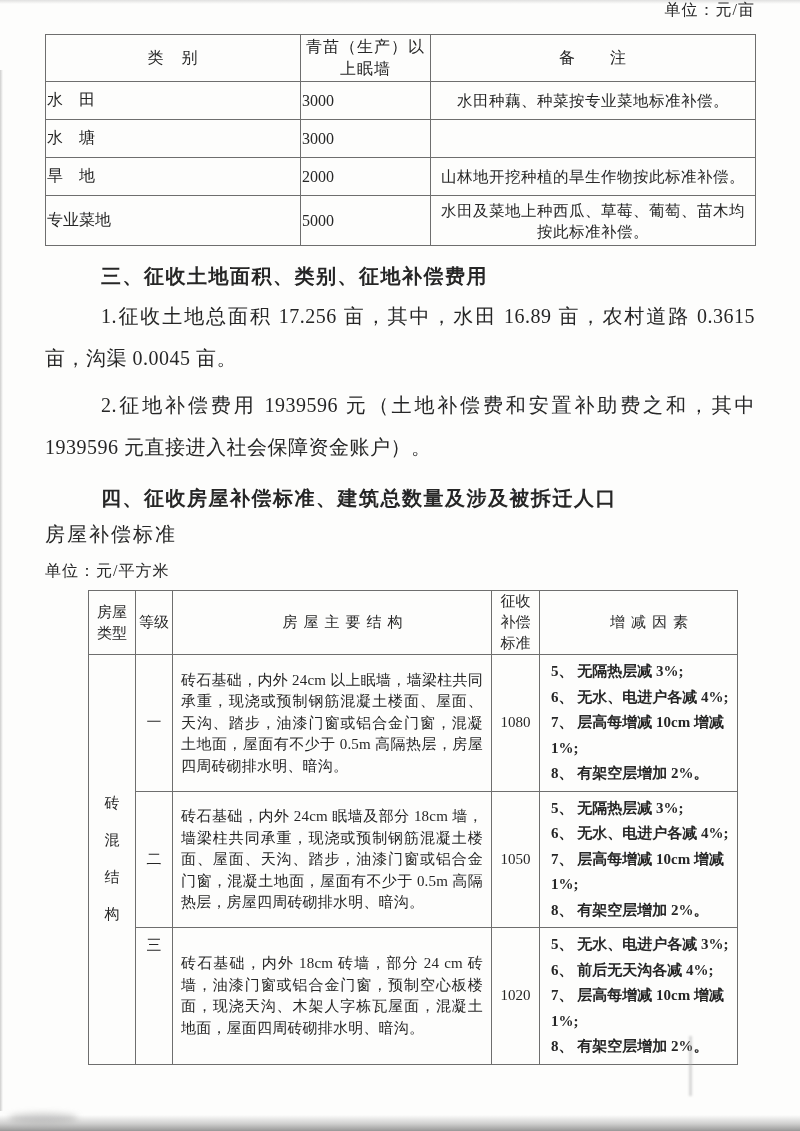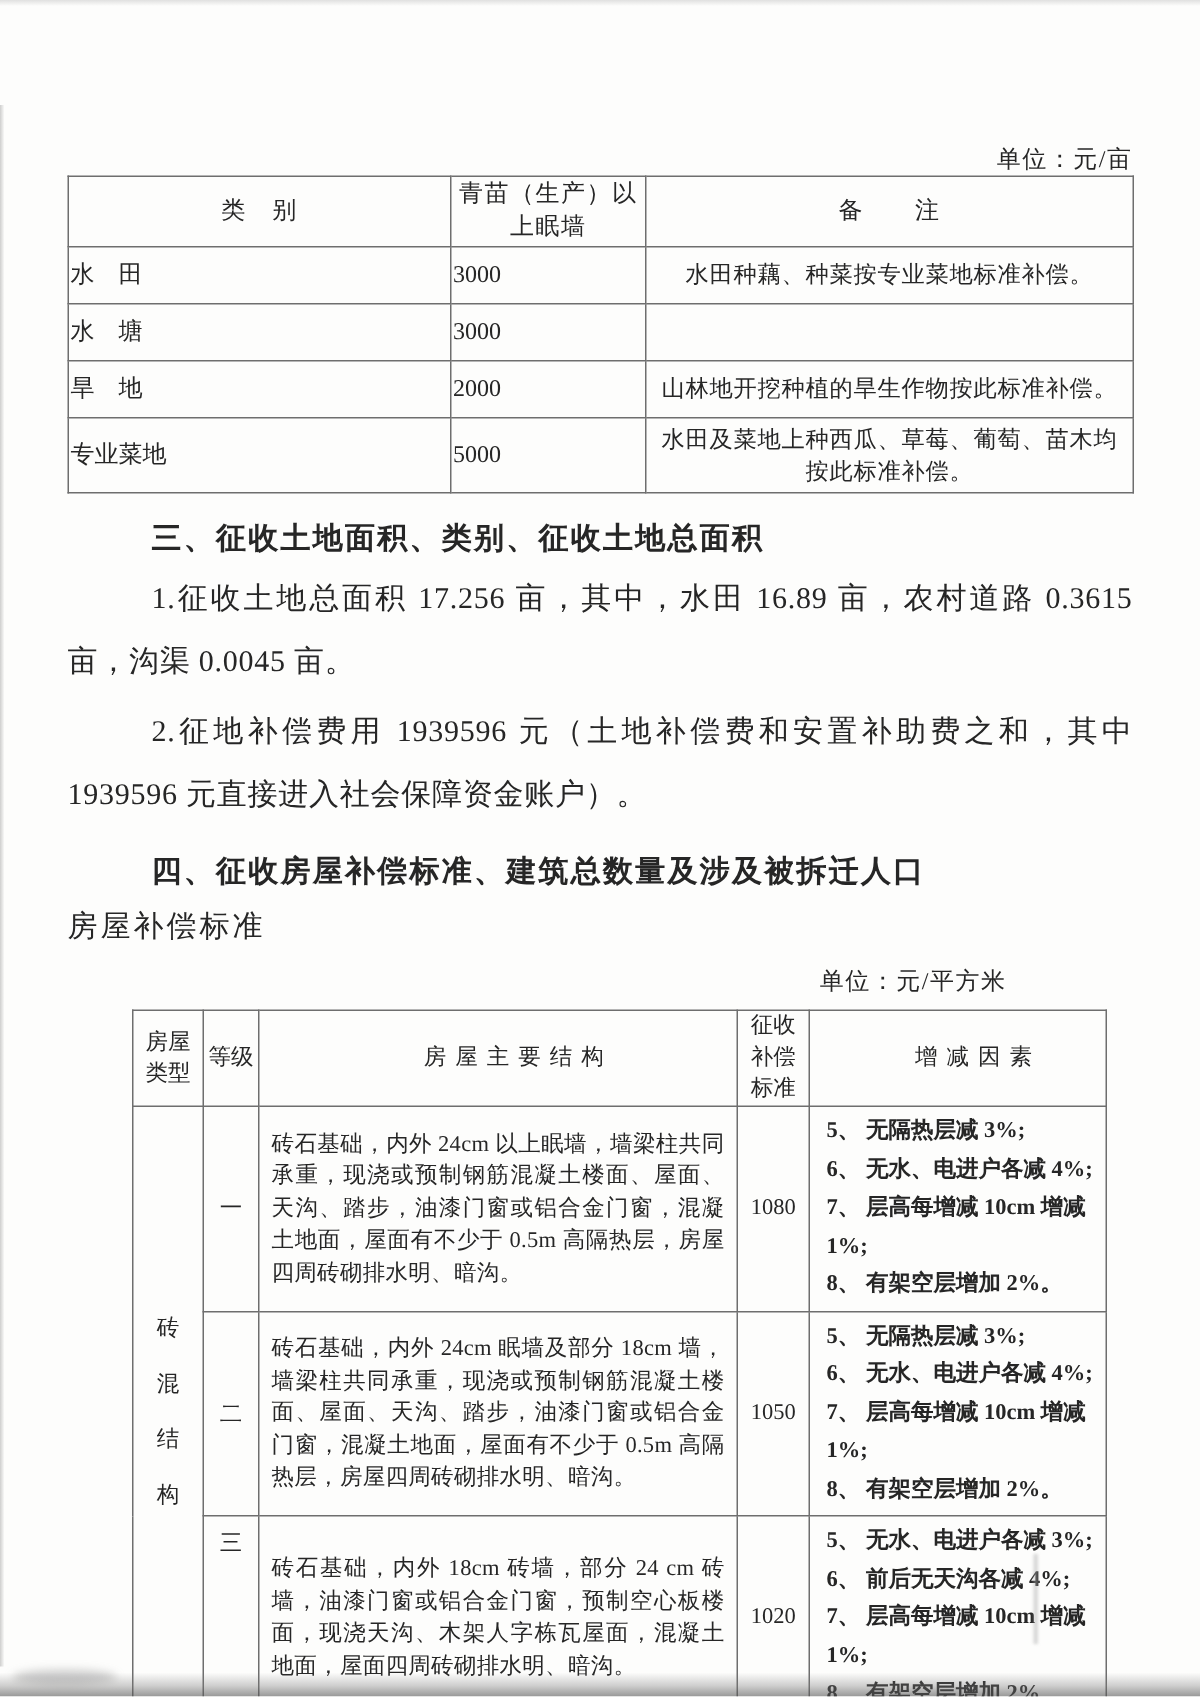--- a/index.html
+++ b/index.html
@@ -20,28 +20,28 @@
   .edge-bottom{ position:absolute; left:0; right:0; bottom:0; height:16px;
                 background:linear-gradient(to bottom, rgba(140,140,140,0) 0%, rgba(120,120,120,.35) 55%, rgba(85,85,85,.6) 100%); }
   .smudge     { position:absolute; left:8px; bottom:8px; width:70px; height:10px;
                 background:rgba(120,120,120,.35); border-radius:50%; filter:blur(3px); }
   .streak     { position:absolute; right:108px; bottom:35px; width:3px; height:60px;
                 background:rgba(170,170,170,.45); filter:blur(1px); }
 
   .content { position:absolute; left:45px; top:0; width:710px; }
 
   .unit-note { font-size:16px; letter-spacing:1px; }
-  .unit1 { margin-top:96px; text-align:right; }
-  .unit2 { margin-top:13px; text-align:right; padding-right:84px; }
+  .unit1 { text-align:right; }
+  .unit2 { margin-top:13px; text-align:left; padding-right:84px; }
 
   table { border-collapse:collapse; table-layout:fixed; }
   th, td { border:1px solid #6e6e6e; font-weight:normal; overflow:hidden; }
 
   
-  .t1 { width:710px; margin-top:0; }
+  .t1 { width:710px; margin-top:13px; }
   .t1 th { height:44px; font-size:16px; line-height:22px; text-align:center; letter-spacing:1px; }
   .t1 td { font-size:16px; }
   .t1 .cat, .t1 .num { text-align:left; }
   .t1 .remark { text-align:center; padding:2px 9px; font-size:15.5px; line-height:21px; letter-spacing:.5px; }
   .t1 .r-std { height:38px; }
   .t1 .r-big { height:50px; }
 
   
   .heading { font-size:20px; font-weight:bold; line-height:27px; margin:17px 0 0;
              text-indent:56px; letter-spacing:1.5px; }
@@ -105,21 +105,21 @@
         <td class="remark">山林地开挖种植的旱生作物按此标准补偿。</td>
       </tr>
       <tr class="r-big">
         <td class="cat">专业菜地</td>
         <td class="num">5000</td>
         <td class="remark">水田及菜地上种西瓜、草莓、葡萄、苗木均按此标准补偿。</td>
       </tr>
     </tbody>
       </table>
 
-    <div class="heading">三、征收土地面积、类别、征收土地总面积</div>
+    <div class="heading">三、征收土地面积、类别、征地补偿费用</div>
     <p class="body-para">1.征收土地总面积 17.256 亩，其中，水田 16.89 亩，农村道路 0.3615 亩，沟渠 0.0045 亩。</p>
     <p class="body-para">2.征地补偿费用 1939596 元（土地补偿费和安置补助费之和，其中 1939596 元直接进入社会保障资金账户）。</p>
     <div class="heading">四、征收房屋补偿标准、建筑总数量及涉及被拆迁人口</div>
     <div class="subtitle">房屋补偿标准</div>
 
     <div class="unit-note unit2">单位：元/平方米</div>
 
     <table class="t2">
       <colgroup>
         <col style="width:47px">

